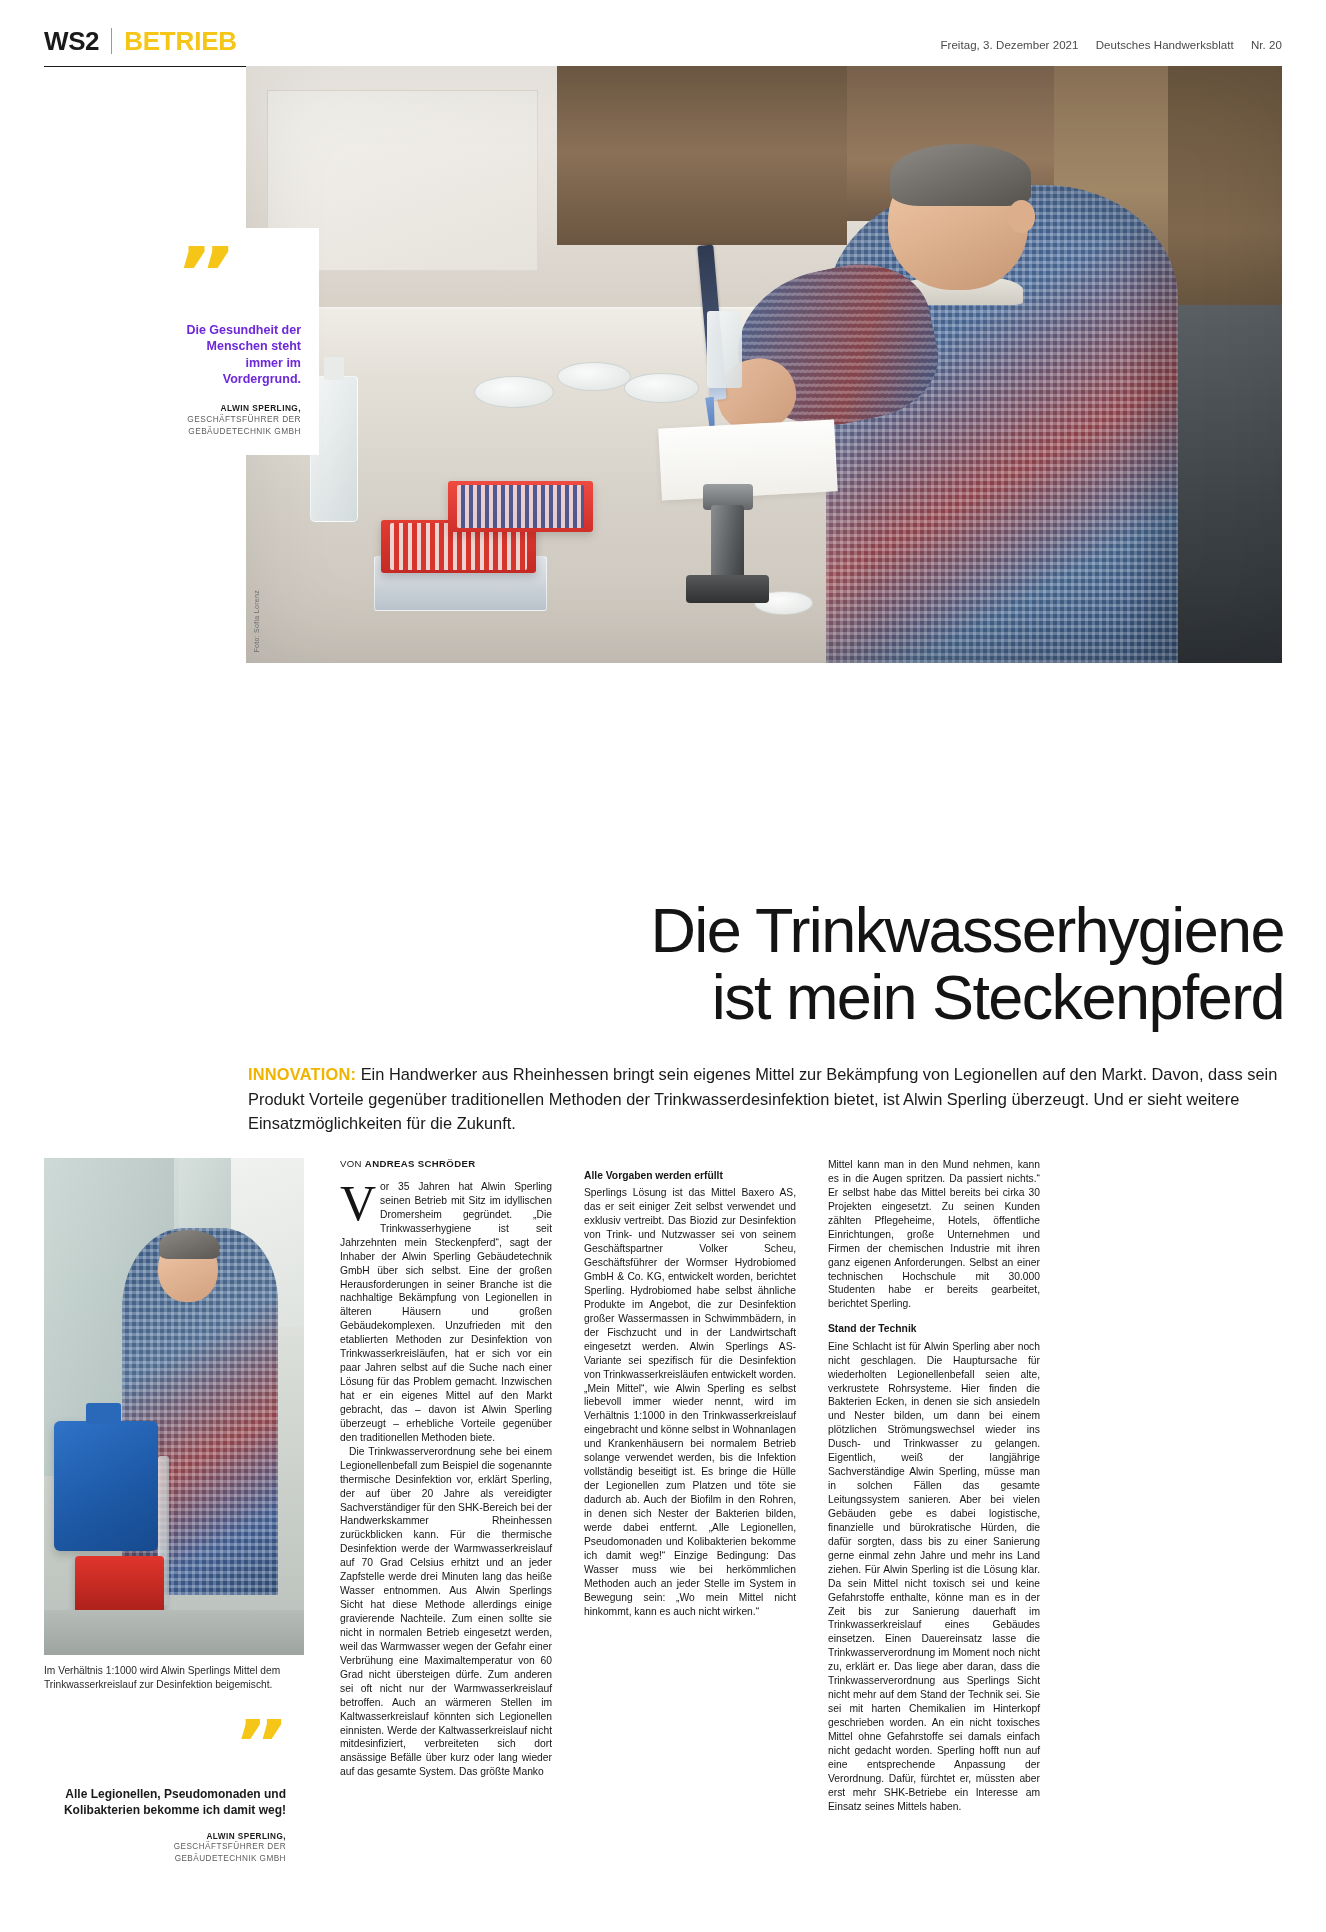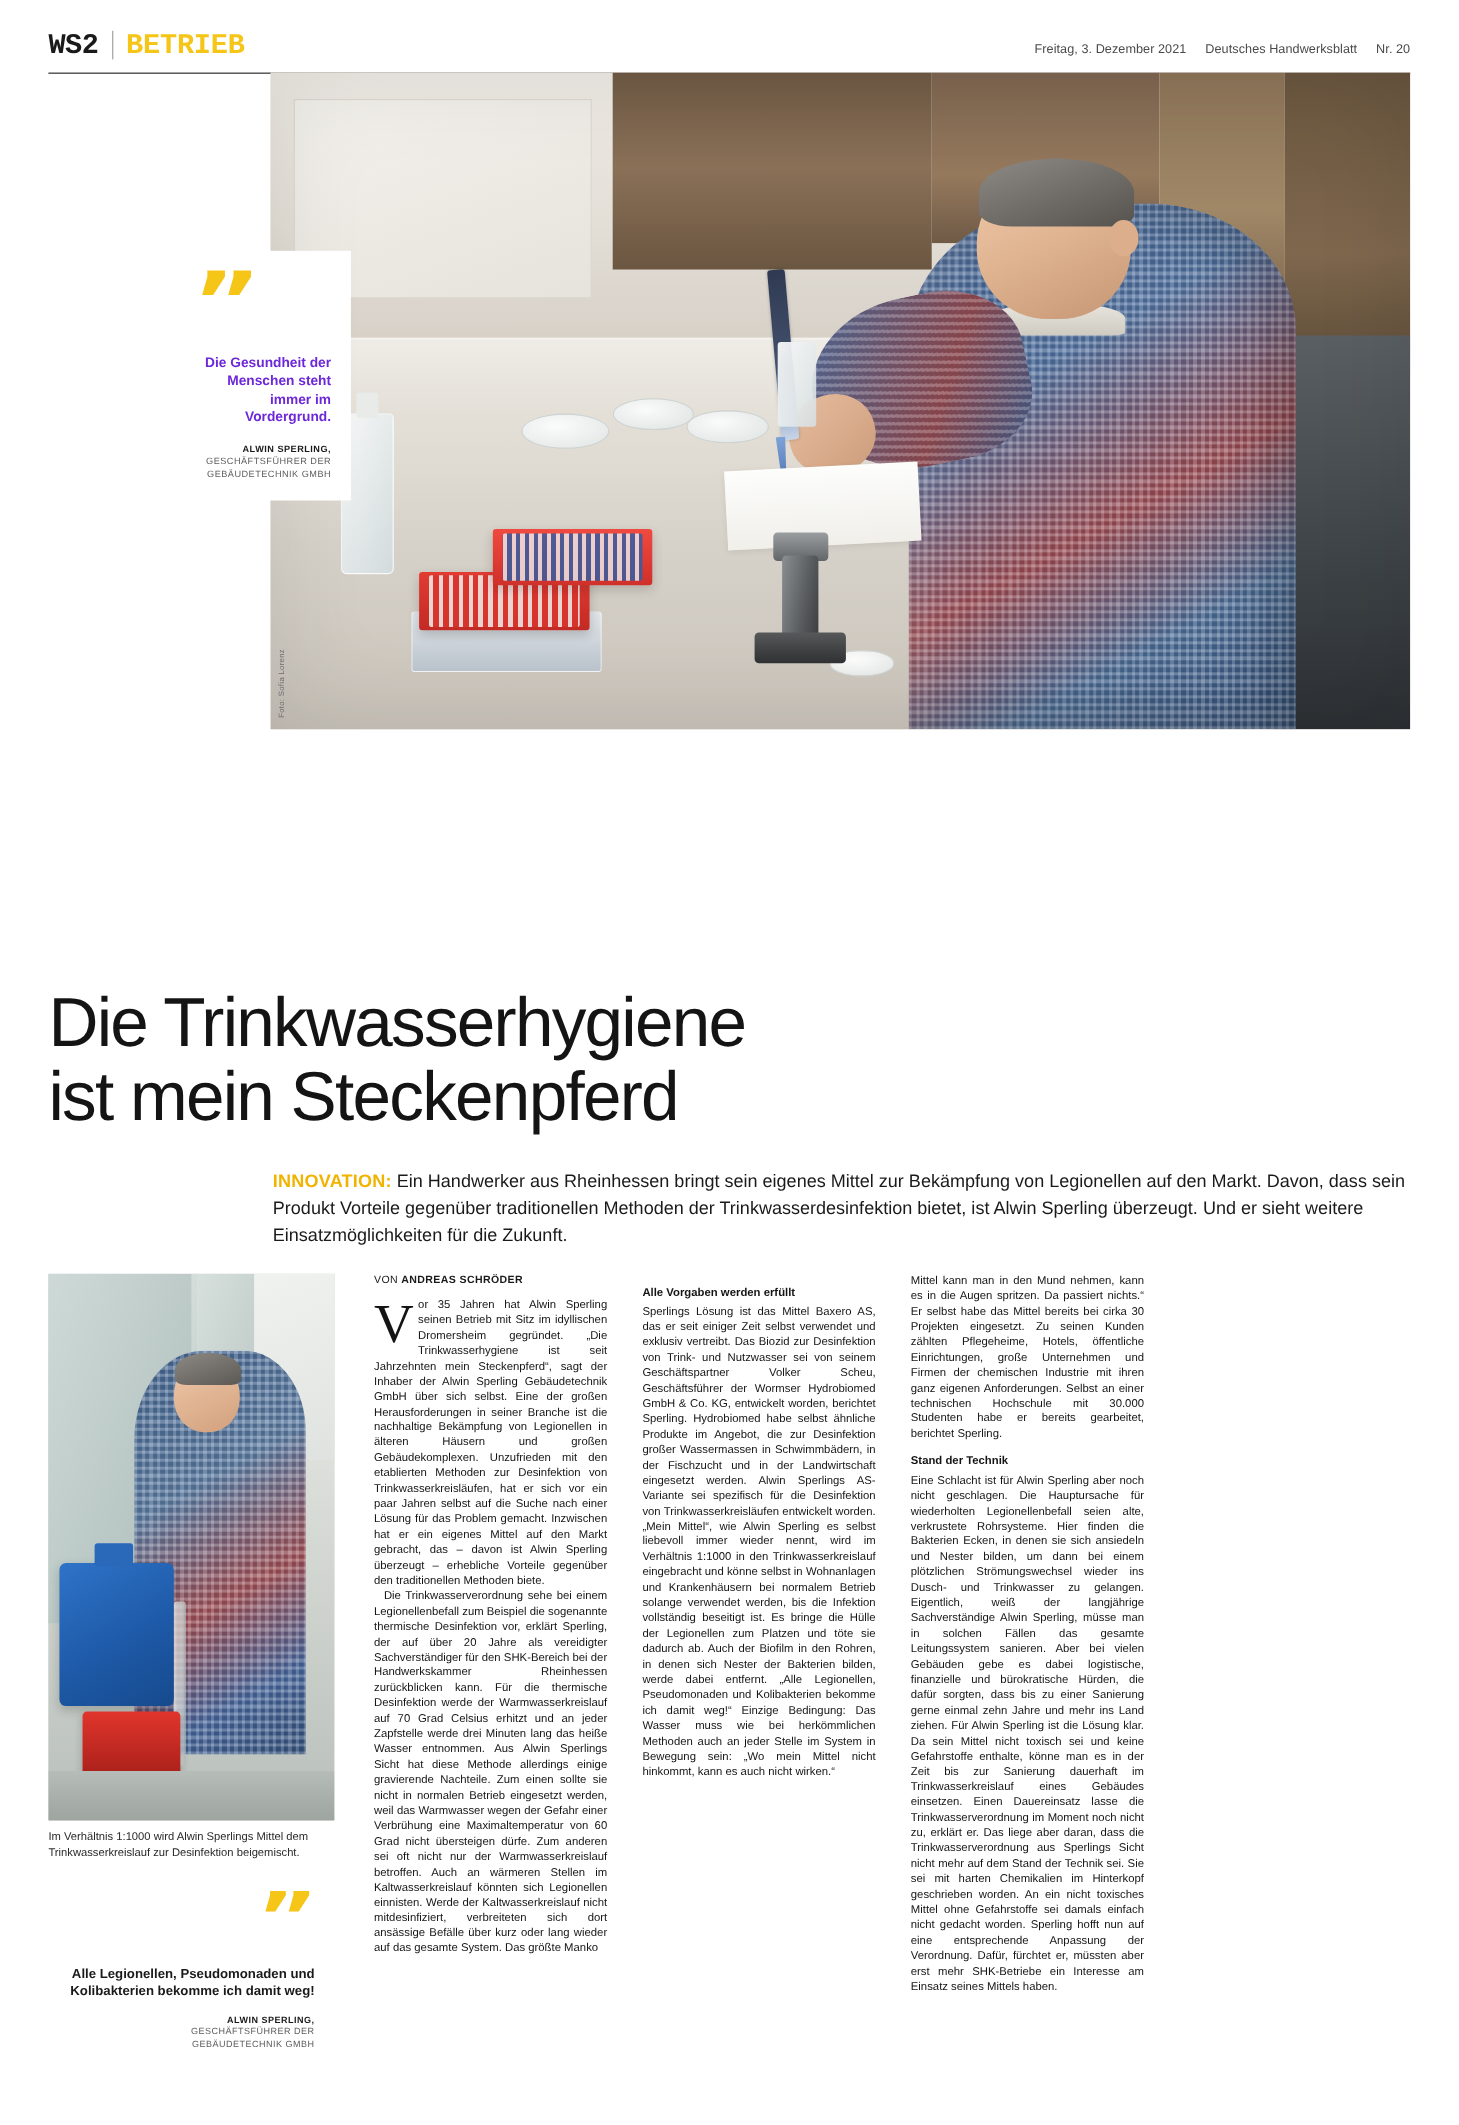--- a/index.html
+++ b/index.html
@@ -6,21 +6,21 @@
   body{
     width:1326px;height:1932px;background:#ffffff;
     font-family:"Liberation Sans", sans-serif;
     color:#1a1a1a;-webkit-font-smoothing:antialiased;
     position:relative;overflow:hidden;
   }
   .page{position:absolute;inset:0;}
 
   
   .masthead{position:absolute;left:44px;top:28px;right:44px;height:34px;}
-  .mh-left{position:absolute;left:0;top:0;display:flex;align-items:center;gap:0;font-family:Liberation Mono, monospace;}
+  .mh-left{position:absolute;left:0;top:0;display:flex;align-items:center;gap:0;}
   .mh-ws2{font-size:26px;font-weight:700;letter-spacing:-0.4px;color:#1a1a1a;line-height:1;}
   .mh-divider{display:inline-block;width:1px;height:26px;background:#9a9a9a;margin:0 12px;}
   .mh-section{font-size:26px;font-weight:700;letter-spacing:-0.2px;color:#F5C518;line-height:1;}
   .mh-right{position:absolute;right:0;top:11px;font-size:11.5px;color:#4a4a4a;letter-spacing:0.05px;white-space:nowrap;}
   .mh-right span{margin-left:14px;}
   .mh-right span:first-child{margin-left:0;}
   .mh-rule{position:absolute;left:44px;right:44px;top:66px;height:1px;background:#1a1a1a;}
 
   
   .hero{position:absolute;left:246px;top:66px;width:1036px;height:597px;overflow:hidden;background:#cfcac4;}
@@ -133,21 +133,21 @@
   .qmark{font-family:"DejaVu Sans", sans-serif;font-size:96px;line-height:.62;font-weight:700;
     color:#F5C518;letter-spacing:-4px;height:66px;overflow:hidden;
     display:block;margin:4px 0 10px 2px;}
   .qtext{font-size:12.5px;font-weight:700;line-height:1.30;color:#6d28d9;text-align:right;}
   .qattr-name{margin-top:16px;font-size:8.3px;font-weight:700;letter-spacing:.45px;
     color:#1a1a1a;text-align:right;}
   .qattr-role{font-size:8.3px;letter-spacing:.45px;color:#5c5c5c;text-align:right;line-height:1.45;}
 
   
   .headline{position:absolute;left:44px;top:855px;width:1240px;
-    font-size:63px;line-height:1.055;font-weight:400;letter-spacing:-1.6px;color:#141414;}
+    font-size:63px;line-height:1.055;font-weight:400;letter-spacing:-1.6px;color:#141414;text-align:right;}
   .headline .l2{display:block;}
 
   
   .lead{position:absolute;left:248px;top:1046px;width:1034px;
     font-size:16.4px;line-height:1.47;color:#1a1a1a;}
   .lead .kicker{color:#F0B400;font-weight:700;letter-spacing:.2px;}
 
   
   .bodyarea{position:absolute;left:44px;top:1158px;width:1240px;height:720px;}
 

